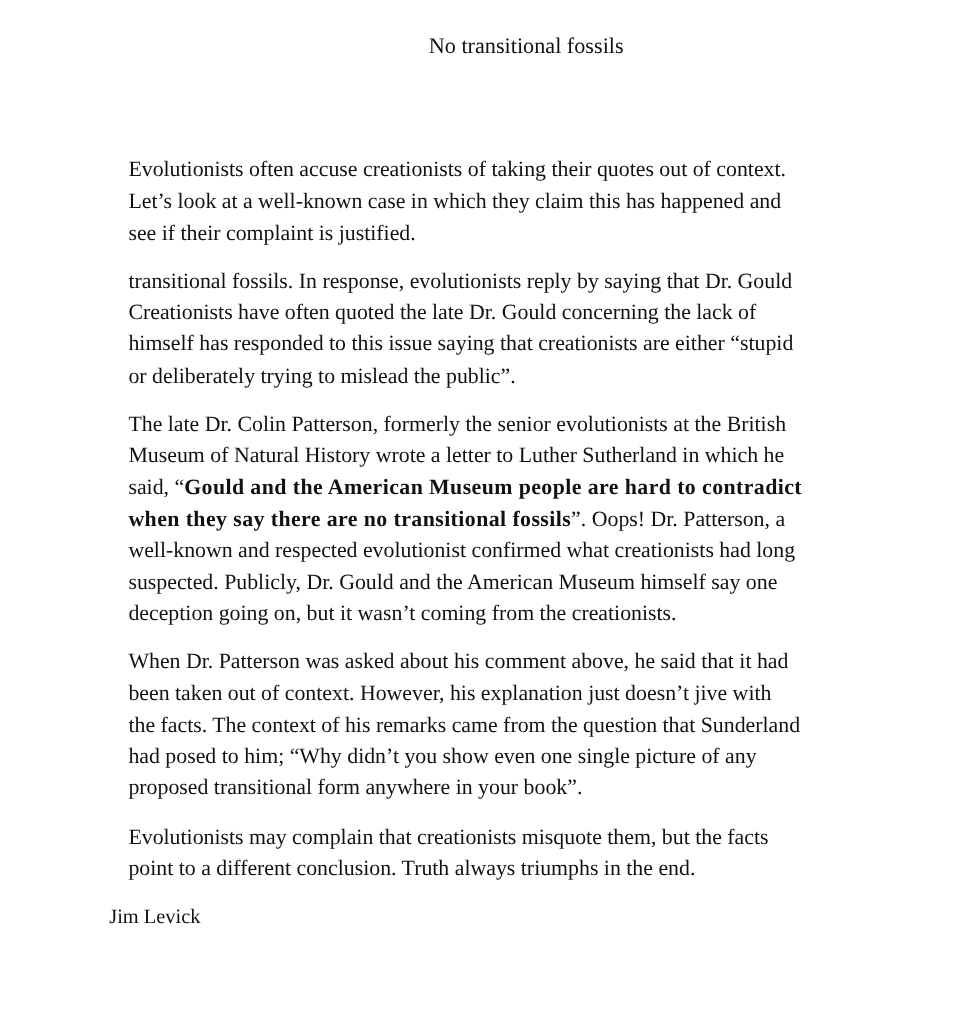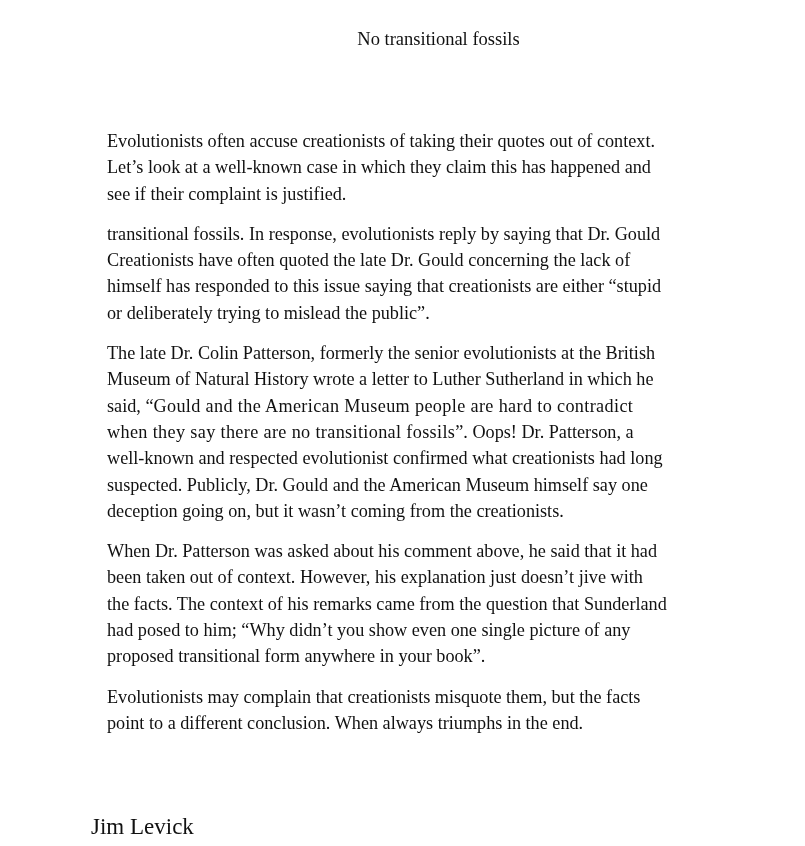--- a/index.html
+++ b/index.html
@@ -34,28 +34,28 @@
     line-height: 26.3px;
   }
   .para {
     margin: 0 0 14px 16px;
     white-space: nowrap;
   }
   .line {
     display: block;
   }
   .bold-quote {
-    font-weight: normal;
+    font-weight: bold;
     letter-spacing: 0.35px;
   }
   .signature {
     position: absolute;
-    top: 815px;
+    top: 752px;
     left: 91px;
-    font-size: 23px;
+    font-size: 17px;
     line-height: 24px;
   }
 </style>
 </head>
 <body>
 
 <div class="title">No transitional fossils</div>
 
 <div class="body-text">
 
@@ -85,18 +85,18 @@
   <p class="para">
     <span class="line">When Dr. Patterson was asked about his comment above, he said that it had</span>
     <span class="line">been taken out of context.  However, his explanation just doesn’t jive with</span>
     <span class="line">the facts.  The context of his remarks came from the question that Sunderland</span>
     <span class="line">had posed to him; “Why didn’t you show even one single picture of any</span>
     <span class="line">proposed transitional form anywhere in your book”.</span>
   </p>
 
   <p class="para">
     <span class="line">Evolutionists may complain that creationists misquote them, but the facts</span>
-    <span class="line">point to a different conclusion.  When always triumphs in the end.</span>
+    <span class="line">point to a different conclusion.  Truth always triumphs in the end.</span>
   </p>
 
 </div>
 
 <div class="signature">Jim Levick</div>
 
 </body></html>

